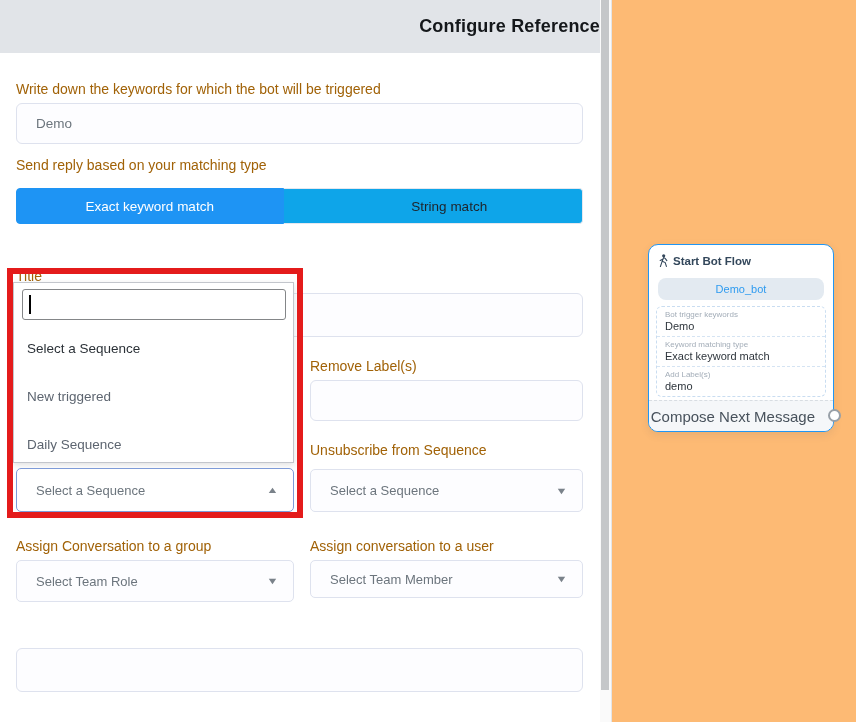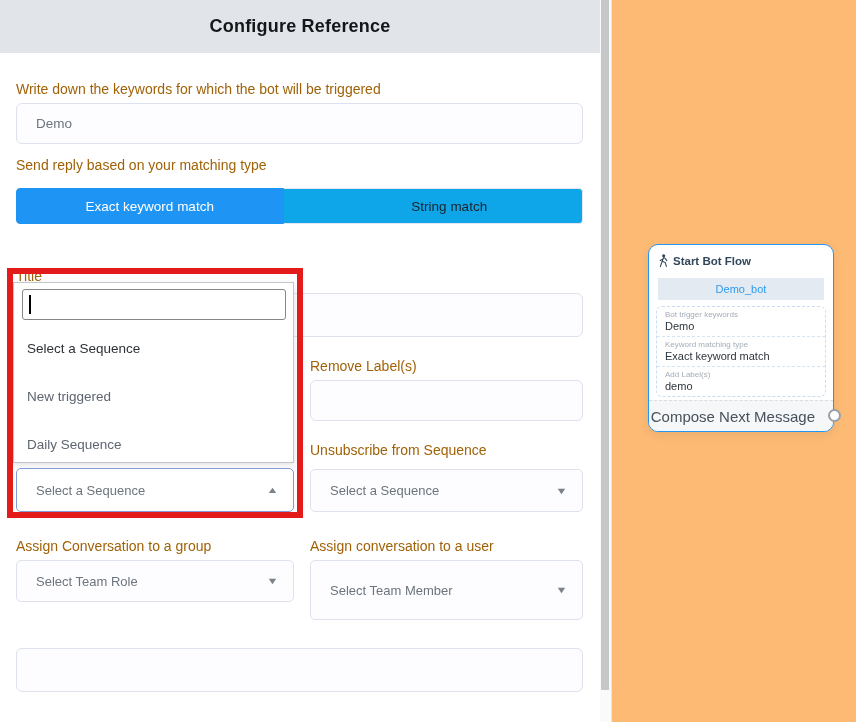--- a/index.html
+++ b/index.html
@@ -7,21 +7,21 @@
   body {
     font-family: "Liberation Sans", "DejaVu Sans", sans-serif;
     background:#ffffff; position:relative; overflow:hidden;
   }
   .stage { position:absolute; left:0; top:0; width:856px; height:722px; }
 
   
   .main-panel { position:absolute; left:0; top:0; width:600px; height:722px; background:#fff; }
   .header {
     position:absolute; left:0; top:0; width:600px; height:53px;
-    background:#e1e4e8; display:flex; align-items:center; justify-content:center;
+    background:#e1e4e8; display:flex; align-items:center; justify-content:flex-end;
   }
   .header-title { font-size:18px; font-weight:bold; color:#14171a; letter-spacing:.2px; }
 
   .field-label { position:absolute; font-size:14px; color:#a16207; white-space:nowrap; }
 
   .text-input {
     position:absolute; background:#fdfdff; border:1px solid #dee2ee; border-radius:6px;
     font-size:13.5px; color:#6c757d; display:flex; align-items:center; padding-left:19px;
   }
   .select-box {
@@ -74,21 +74,21 @@
   }
   .flow-node {
     position:absolute; left:36px; top:244px; width:186px; height:188px;
     background:#ffffff; border:1.5px solid #2196f3; border-radius:10px;
     box-shadow:0 3px 8px rgba(40,70,110,.10);
   }
   .node-header { position:absolute; left:10px; top:9px; display:flex; align-items:center; gap:5px; }
   .node-title { font-size:11.5px; font-weight:bold; color:#33475b; }
   .bot-btn {
     position:absolute; left:9px; top:33px; width:166px; height:22px;
-    background:#e3eaf1; border-radius:0; color:#2e9bf0; font-size:11px;
+    background:#e3eaf1; border-radius:8px; color:#2e9bf0; font-size:11px;
     display:flex; align-items:center; justify-content:center; cursor:pointer;
   }
   .node-fields {
     position:absolute; left:7px; top:61px; width:170px;
     border:1px dashed #c9ddf1; border-radius:6px; background:#fff;
   }
   .node-field { padding:3px 8px 4px 8px; border-bottom:1px dashed #d5e4f3; }
   .node-field:last-child { border-bottom:none; }
   .nf-label { font-size:8px; color:#a3adb8; margin-bottom:1px; }
   .nf-value { font-size:11px; color:#2e353c; }
@@ -146,21 +146,21 @@
       <span class="chev">▼</span>
     </div>
 
     <div class="field-label" style="left:16px; top:538px;">Assign Conversation to a group</div>
     <div class="select-box" style="left:16px; top:560px; width:278px; height:42px;">
       <span>Select Team Role</span>
       <span class="chev">▼</span>
     </div>
 
     <div class="field-label" style="left:310px; top:538px;">Assign conversation to a user</div>
-    <div class="select-box" style="left:310px; top:560px; width:273px; height:60px;">
+    <div class="select-box" style="left:310px; top:560px; width:273px; height:38px;">
       <span>Select Team Member</span>
       <span class="chev">▼</span>
     </div>
 
     <div class="text-input" style="left:16px; top:648px; width:567px; height:44px;">
       <span></span>
     </div>
 
     <div class="seq-panel">
       <div class="seq-search">

